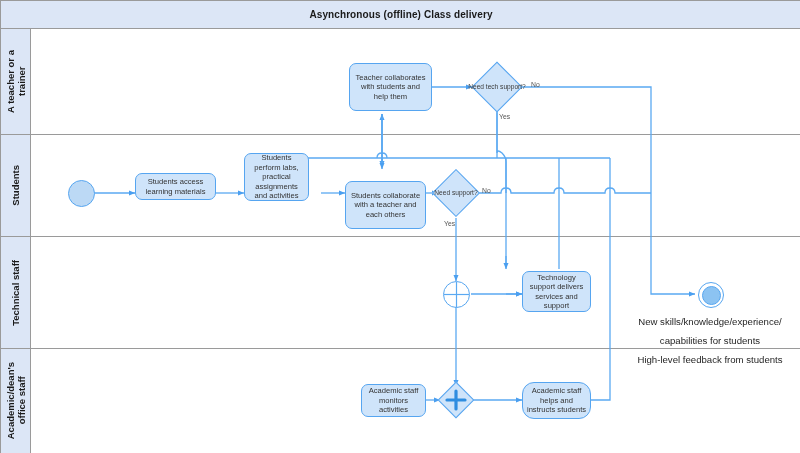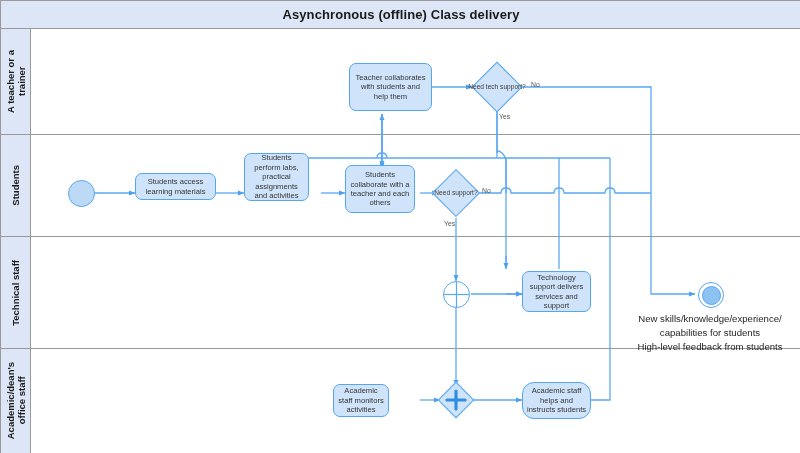--- a/index.html
+++ b/index.html
@@ -15,21 +15,21 @@
     position:absolute;left:0;top:0;width:800px;height:453px;
     border:1px solid #9a9a9a;
     box-sizing:border-box;
   }
   #pool-title{
     position:absolute;left:0;top:0;width:800px;height:28px;
     background:#dce6f6;
     border-bottom:1px solid #9a9a9a;
     box-sizing:border-box;
     display:flex;align-items:center;justify-content:center;
-    font-size:13px;font-weight:bold;color:#1a1a1a;
+    font-size:10px;font-weight:bold;color:#1a1a1a;
     letter-spacing:.1px;
   }
   .lane{
     position:absolute;left:0;width:800px;
     box-sizing:border-box;
     border-bottom:1px solid #9a9a9a;
   }
   .lane.last{border-bottom:none;}
   .lane-label{
     position:absolute;left:0;top:0;width:30px;height:100%;
@@ -117,21 +117,21 @@
     border-radius:50%;
     background:transparent;
     border:1.3px solid #57a6f0;
     box-sizing:border-box;
     z-index:3;
   }
   
   .annot{
     position:absolute;
     text-align:center;
-    font-size:9.6px;line-height:14px;color:#1f1f1f;
+    font-size:9.6px;line-height:19px;color:#1f1f1f;
     z-index:3;
     white-space:pre-line;
   }
   
   .elabel{
     position:absolute;
     font-size:6.8px;color:#555555;
     z-index:4;
     background:transparent;
   }
@@ -256,21 +256,21 @@
     <div class="elabel" style="left:498px;top:112px;">Yes</div>
 
     <div class="task" style="left:134px;top:172px;width:81px;height:27px;">
       <span>Students access learning materials</span>
     </div>
 
     <div class="task" style="left:243px;top:152px;width:65px;height:48px;">
       <span>Students perform labs, practical assignments and activities</span>
     </div>
 
-    <div class="task" style="left:344px;top:164px;width:70px;height:48px;">
+    <div class="task" style="left:344px;top:180px;width:81px;height:48px;">
       <span>Students collaborate with a teacher and each others</span>
     </div>
 
     <div class="gw" style="left:432px;top:169px;width:46px;height:46px;">
       <div class="dia" style="left:6px;top:6px;width:34px;height:34px;"></div>
       <div class="gtxt">Need support?</div>
     </div>
 
     <div class="elabel" style="left:481px;top:186px;">No</div>
     <div class="elabel" style="left:443px;top:219px;">Yes</div>
@@ -287,21 +287,21 @@
     </div>
 
     <div class="end-event" style="left:697px;top:281px;width:26px;height:26px;">
       <div class="inner"></div>
     </div>
 
     <div class="annot" style="left:618px;top:311px;width:182px;">New skills/knowledge/experience/
 capabilities for students
 High-level feedback from students</div>
 
-    <div class="task" style="left:332px;top:383px;width:56px;height:33px;">
+    <div class="task" style="left:360px;top:383px;width:65px;height:33px;">
       <span>Academic staff monitors activities</span>
     </div>
 
     <div class="gw" style="left:437px;top:381px;width:36px;height:36px;">
       <div class="dia" style="left:5px;top:5px;width:26px;height:26px;"></div>
       <svg class="plus-svg" width="36" height="36" viewBox="0 0 36 36" style="position:absolute;left:0;top:0;">
         <line x1="18" y1="9" x2="18" y2="27" stroke="#2f8de0" stroke-width="3.2" stroke-linecap="round"></line>
         <line x1="9" y1="18" x2="27" y2="18" stroke="#2f8de0" stroke-width="3.2" stroke-linecap="round"></line>
       </svg>
     </div>

